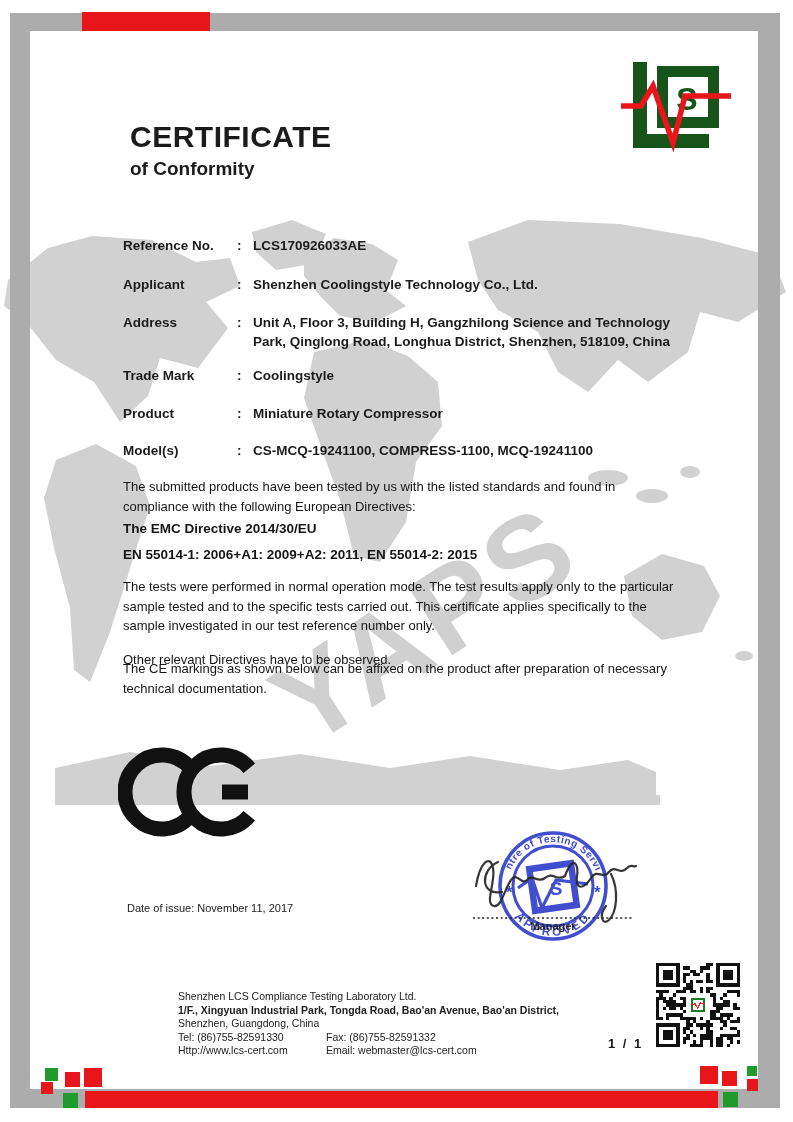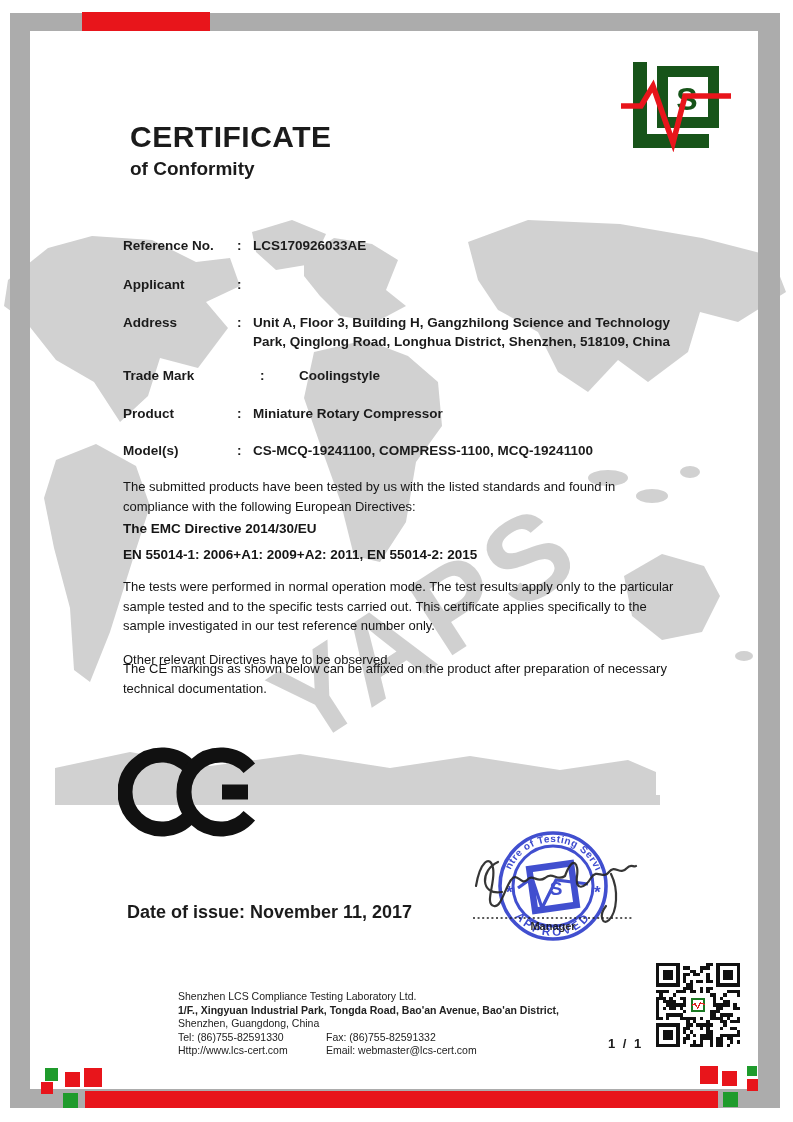--- a/index.html
+++ b/index.html
@@ -21,21 +21,21 @@
   .f-colon{width:16px;flex:0 0 16px;text-align:left;}
   .f-value{width:470px;}
   
   .para{position:absolute;left:123px;width:555px;font-size:13px;line-height:19.5px;color:#161616;}
   .para.bold{font-weight:700;font-size:13.5px;}
   
   .map{fill:#c9c9c9;}
   .watermark{font-size:118px;font-weight:700;letter-spacing:6px;color:rgba(142,142,142,.42);
              transform:rotate(-33deg);transform-origin:left top;white-space:nowrap;}
   
-  .date-line{font-size:18px;font-weight:700;}
+  .date-line{font-size:11px;font-weight:400;}
   
   .footer{font-size:10.5px;line-height:13.5px;color:#222;}
   .footer .bold-line{font-weight:700;}
   .footer .cols{display:flex;}
   .footer .cols span:first-child{width:148px;flex:0 0 148px;}
   .page-num{font-size:13px;font-weight:700;letter-spacing:2px;}
   .stamp-svg text{font-family:"Liberation Sans",sans-serif;}
 </style>
 </head>
 <body>
@@ -93,27 +93,28 @@
   </div>
 
   <div class="field-row" style="top:236px;">
     <span class="f-label">Reference No.</span>
     <span class="f-colon">:</span>
     <span class="f-value">LCS170926033AE</span>
   </div>
   <div class="field-row" style="top:275px;">
     <span class="f-label">Applicant</span>
     <span class="f-colon">:</span>
+    <span class="f-value">Shenzhen Coolingstyle Technology Co., Ltd.</span>
   </div>
   <div class="field-row" style="top:313px;">
     <span class="f-label">Address</span>
     <span class="f-colon">:</span>
     <span class="f-value">Unit A, Floor 3, Building H, Gangzhilong Science and Technology Park, Qinglong Road, Longhua District, Shenzhen, 518109, China</span>
   </div>
-  <div class="field-row" style="top:366px;gap:23px;">
+  <div class="field-row" style="top:366px;">
     <span class="f-label">Trade Mark</span>
     <span class="f-colon">:</span>
     <span class="f-value">Coolingstyle</span>
   </div>
   <div class="field-row" style="top:404px;">
     <span class="f-label">Product</span>
     <span class="f-colon">:</span>
     <span class="f-value">Miniature Rotary Compressor</span>
   </div>
   <div class="field-row" style="top:441px;">

